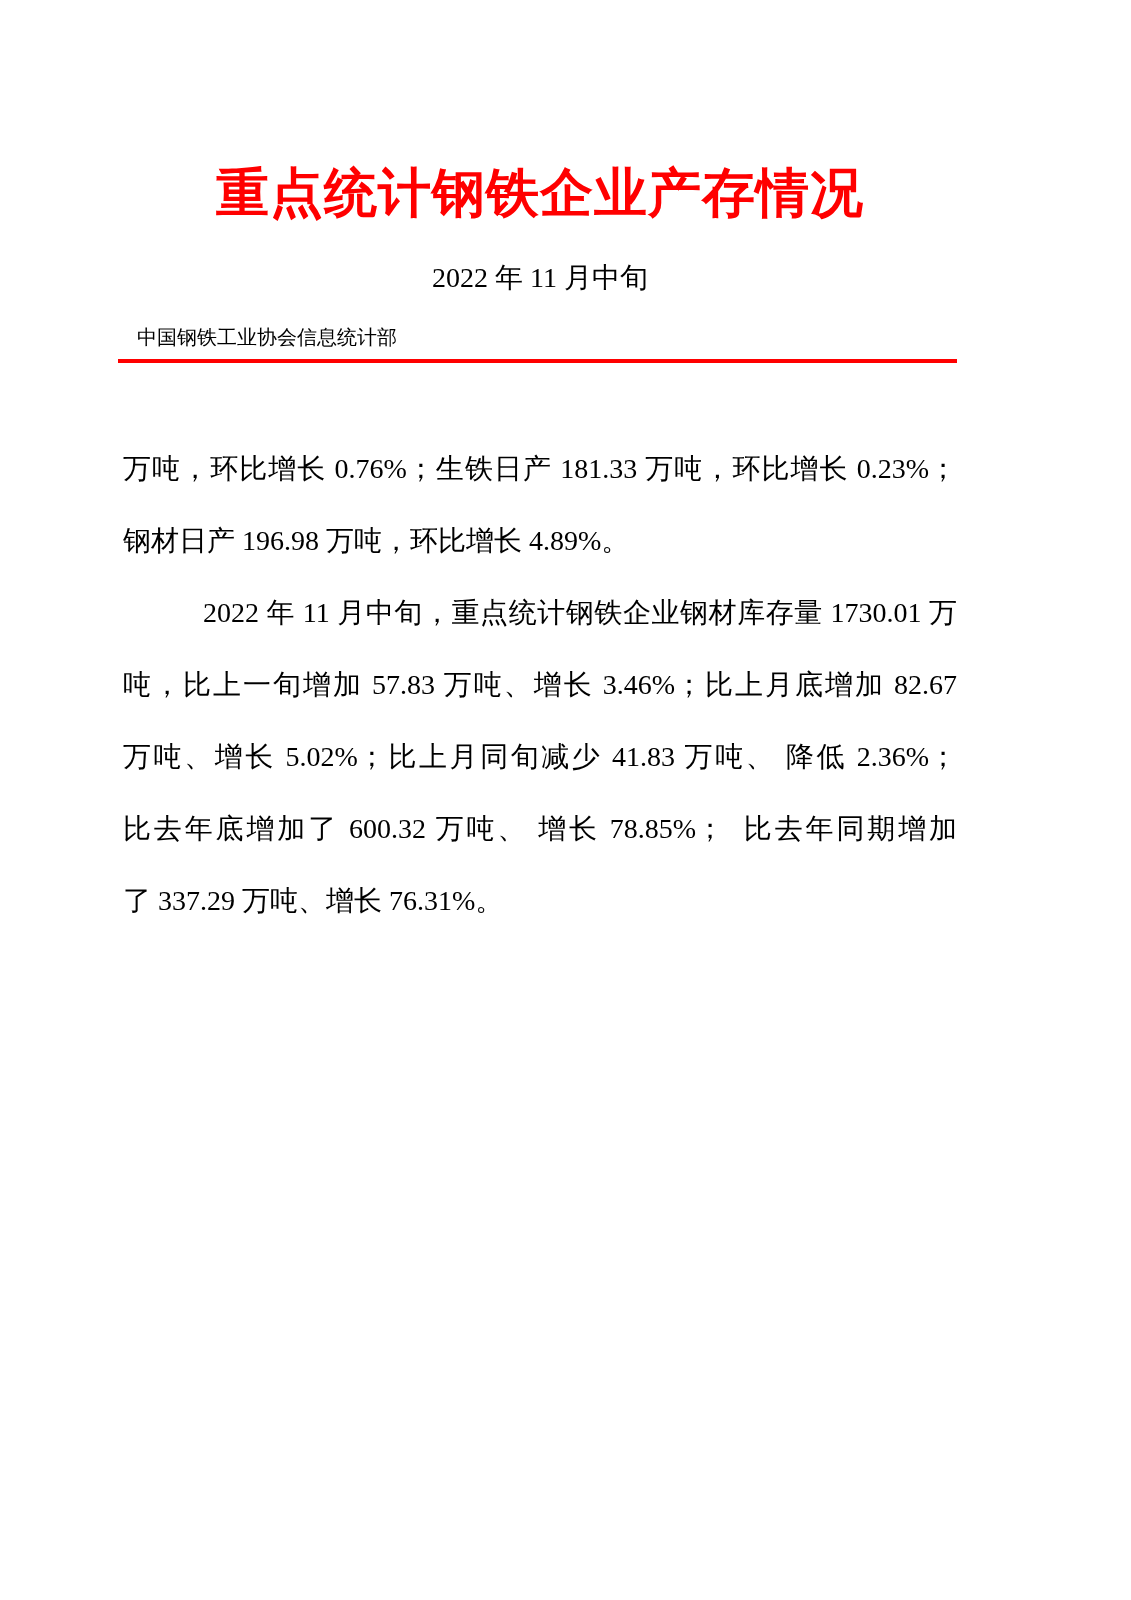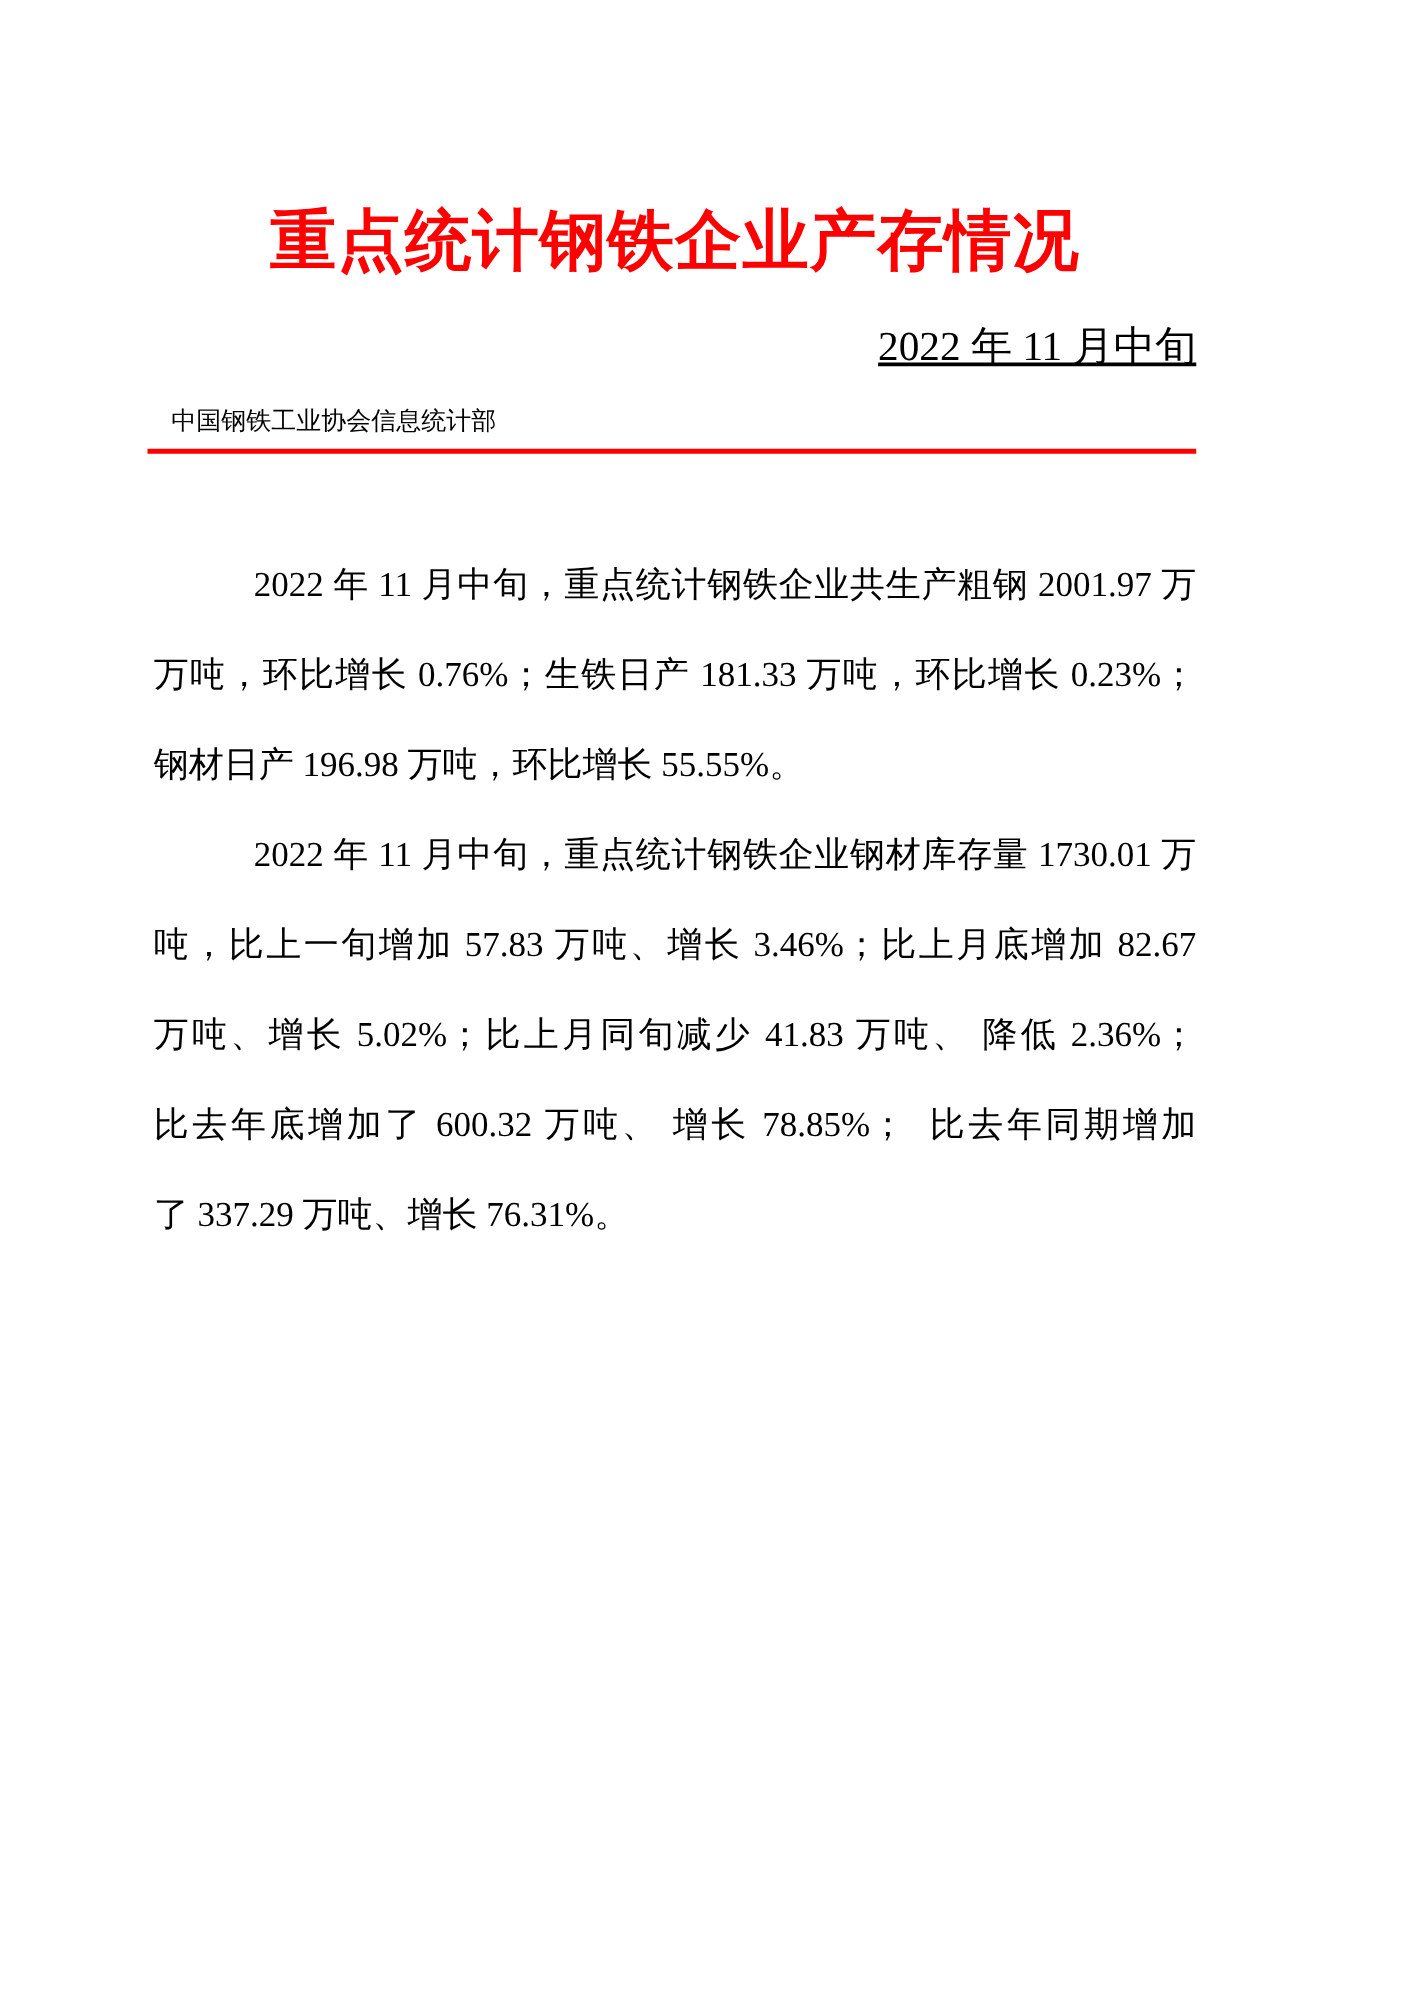--- a/index.html
+++ b/index.html
@@ -28,24 +28,23 @@
     font-size: 53px;
     line-height: 1.25;
     letter-spacing: 1px;
     color: var(--accent, #ff0000);
   }
   .doc-subtitle {
     position: absolute;
     left: 123px;
     top: 258px;
     width: 834px;
-    text-align: right;
-    font-size: 33px;
+    text-align: center;
+    font-size: 28px;
     line-height: 40px;
-    text-decoration: underline;
   }
   .doc-department {
     position: absolute;
     left: 123px;
     top: 318px;
     width: 834px;
     padding-left: 14px;
     box-sizing: border-box;
     font-size: 20px;
     line-height: 38px;
@@ -97,23 +96,22 @@
 </head>
 <body>
 
 <div class="page">
   <h1 class="doc-title">重点统计钢铁企业产存情况</h1>
   <div class="doc-subtitle">2022 年 11 月中旬</div>
   <div class="doc-department">中国钢铁工业协会信息统计部</div>
   <div class="header-rule"></div>
   <div class="doc-body">
       <div class="para">
-        <div class="line first">2022 年 11 月中旬，重点统计钢铁企业共生产粗钢 2001.97 万</div>
         <div class="line">万吨，环比增长 0.76%；生铁日产 181.33 万吨，环比增长 0.23%；</div>
-        <div class="line last">钢材日产 196.98 万吨，环比增长 55.55%。</div>
+        <div class="line last">钢材日产 196.98 万吨，环比增长 4.89%。</div>
       </div>
       <div class="para">
         <div class="line first">2022 年 11 月中旬，重点统计钢铁企业钢材库存量 1730.01 万</div>
         <div class="line">吨，比上一旬增加 57.83 万吨、增长 3.46%；比上月底增加 82.67</div>
         <div class="line">万吨、增长 5.02%；比上月同旬减少 41.83 万吨、 降低 2.36%；</div>
         <div class="line">比去年底增加了 600.32 万吨、 增长 78.85%；  比去年同期增加</div>
         <div class="line last">了 337.29 万吨、增长 76.31%。</div>
       </div>
     </div>
   <div class="page-number">1 / 1</div>

